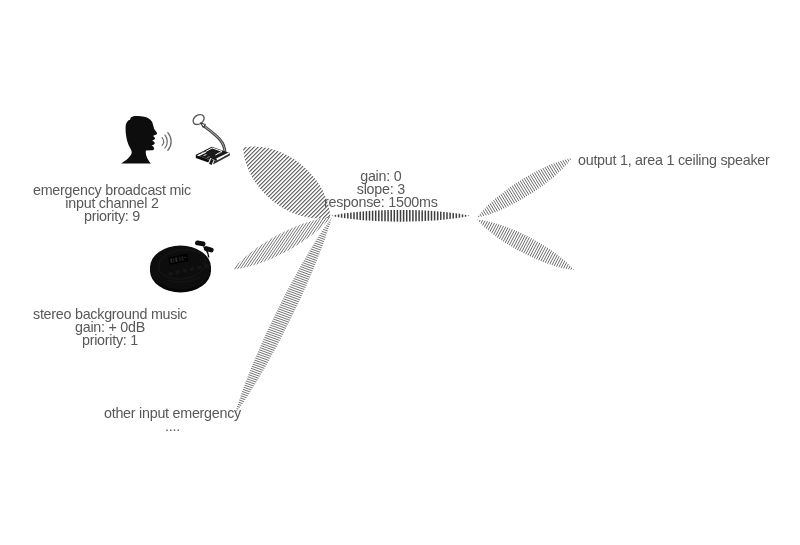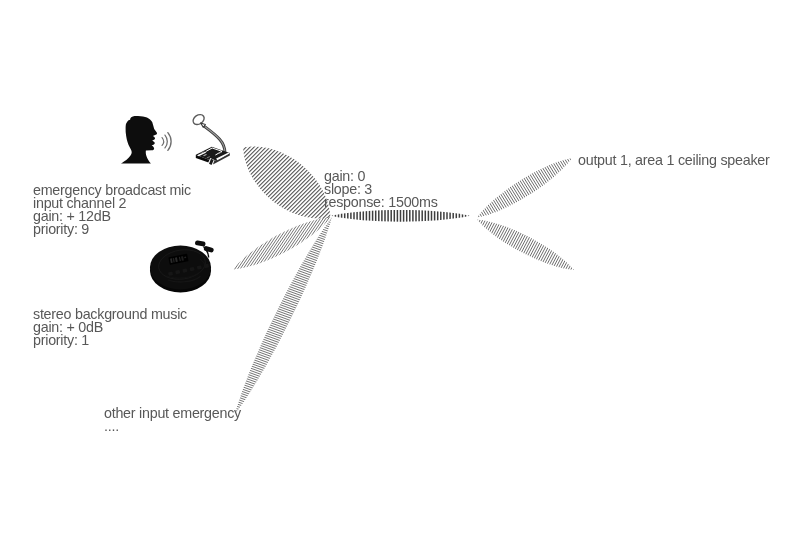--- a/index.html
+++ b/index.html
@@ -3,21 +3,21 @@
 <meta charset="utf-8">
 <title>audio signal flow diagram</title>
 <style>
   html,body{margin:0;padding:0;background:#fff;}
   body{width:800px;height:545px;overflow:hidden;
        font-family:"Liberation Sans",sans-serif;}
   #stage{position:relative;width:800px;height:545px;background:#fff;}
   svg#art{position:absolute;left:0;top:0;width:800px;height:545px;overflow:visible;}
   .txt{position:absolute;white-space:pre;color:#585858;font-size:14.3px;
        letter-spacing:-0.25px;line-height:13.0px;}
-  .txt div{height:13.0px;}
+  .txt div{height:13.0px;text-align:center;}
 </style>
 </head>
 <body>
 
 <div id="stage">
   <svg id="art" viewBox="0 0 800 545">
     <defs>
         <clipPath id="cp-beam-emergency-mic">
           <path d="M243.00,147.50 C245.55,189.16 290.18,224.86 330.50,217.50 C327.81,176.02 283.18,140.32 243.00,147.50 Z"></path>
         </clipPath>
@@ -424,18 +424,18 @@
           <line x1="518.2" y1="358.6" x2="615.8" y2="175.0"></line>
           <line x1="520.3" y1="359.7" x2="617.9" y2="176.1"></line>
           <line x1="522.3" y1="360.8" x2="620.0" y2="177.2"></line>
           <line x1="524.4" y1="361.9" x2="622.0" y2="178.3"></line>
           <line x1="526.5" y1="363.0" x2="624.1" y2="179.4"></line>
           <line x1="528.6" y1="364.1" x2="626.2" y2="180.5"></line>
         </g>
       </g>
   </svg>
 
-  <div class="txt" style="left:33px;top:184.0px"><div>emergency broadcast mic</div><div>input channel 2</div><div>gain: + 12dB</div><div>priority: 9</div></div>
+  <div class="txt" style="left:33px;top:184.0px"><div>emergency broadcast mic</div><div>input channel 2</div><div>priority: 9</div></div>
   <div class="txt" style="left:33px;top:307.5px"><div>stereo background music</div><div>gain: + 0dB</div><div>priority: 1</div></div>
   <div class="txt" style="left:104px;top:406.5px"><div>other input emergency</div><div>....</div></div>
   <div class="txt" style="left:324px;top:170.0px"><div>gain: 0</div><div>slope: 3</div><div>response: 1500ms</div></div>
   <div class="txt" style="left:578px;top:153.5px"><div>output 1, area 1 ceiling speaker</div></div>
 </div>
 
 </body></html>

